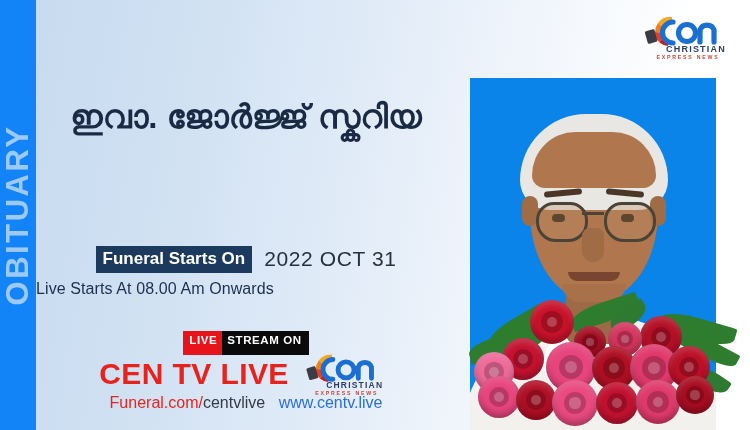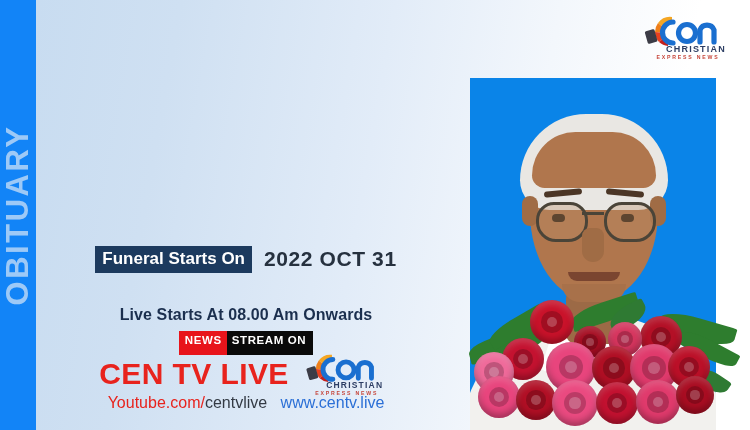--- a/index.html
+++ b/index.html
@@ -128,33 +128,32 @@
     color: #ffffff;
     font-size: 17px;
     font-weight: bold;
     padding: 3px 7px 4px 7px;
     line-height: 1.15;
     letter-spacing: 0px;
   }
   .service-date {
     color: #26313f;
     font-size: 21px;
-    font-weight: bold;
+    font-weight: normal;
     letter-spacing: 0.6px;
   }
 
   .live-time {
     position: absolute;
-    top: 306px;
+    top: 280px;
     left: 0;
     width: 420px;
-    text-align: center;
     color: #1b2f4e;
     font-size: 16px;
-    font-weight: bold;
+    font-weight: normal;
     letter-spacing: 0.1px;
   }
 
   .stream-badge-row {
     position: absolute;
     top: 331px;
     left: 0;
     width: 420px;
     display: flex;
     justify-content: center;
@@ -455,32 +454,33 @@
         <path d="M58 28 L58 16 A7.5 7.5 0 0 1 72 16 L72 28" fill="none" stroke="#1a6fd0" stroke-width="5.2" stroke-linecap="round"></path>
       </svg>
     </div>
     <div class="logo-sub1">CHRISTIAN</div>
     <div class="logo-sub2">EXPRESS NEWS</div>
   </div>
 
   <div class="content">
 
     <div class="headline">
+      <span>ഇവാ. ജോർജ്ജ് സ്കറിയ</span>
     </div>
 
     <div class="service-row">
       <span class="service-badge">Funeral Starts On</span>
       <span class="service-date">2022 OCT 31</span>
     </div>
 
     <div class="live-time">Live Starts At 08.00 Am Onwards</div>
 
     <div class="stream-badge-row">
       <span class="stream-badge">
-        <span class="stream-live">NEWS</span>
+        <span class="stream-live">LIVE</span>
         <span class="stream-on">STREAM ON</span>
       </span>
     </div>
 
     <div class="tv-row">
       <span class="tv-title">CEN TV LIVE</span>
       <span class="brand-logo inline">
         <span class="logo-mark">
           <svg width="88" height="32" viewBox="0 0 92 34">
             <path d="M30 3 A15 15 0 0 0 16 9 L21 13 A10 10 0 0 1 30 8 Z" fill="#f5a623"></path>
@@ -492,21 +492,21 @@
             <circle cx="45" cy="19" r="8.5" fill="none" stroke="#1a6fd0" stroke-width="5.2"></circle>
             <path d="M58 28 L58 16 A7.5 7.5 0 0 1 72 16 L72 28" fill="none" stroke="#1a6fd0" stroke-width="5.2" stroke-linecap="round"></path>
           </svg>
         </span>
         <span class="logo-sub1">CHRISTIAN</span>
         <span class="logo-sub2">EXPRESS NEWS</span>
       </span>
     </div>
 
     <div class="links-row">
-      <span class="link-yt-red">Youtube.com/</span><span class="link-yt-dark">centvlive</span>
+      <span class="link-yt-red">Funeral.com/</span><span class="link-yt-dark">centvlive</span>
       <span class="link-site">www.centv.live</span>
     </div>
 
   </div>
 
   <div class="photo-panel">
     <div class="portrait">
       <div class="p-shoulders"></div>
       <div class="p-collar-l"></div>
       <div class="p-collar-r"></div>

